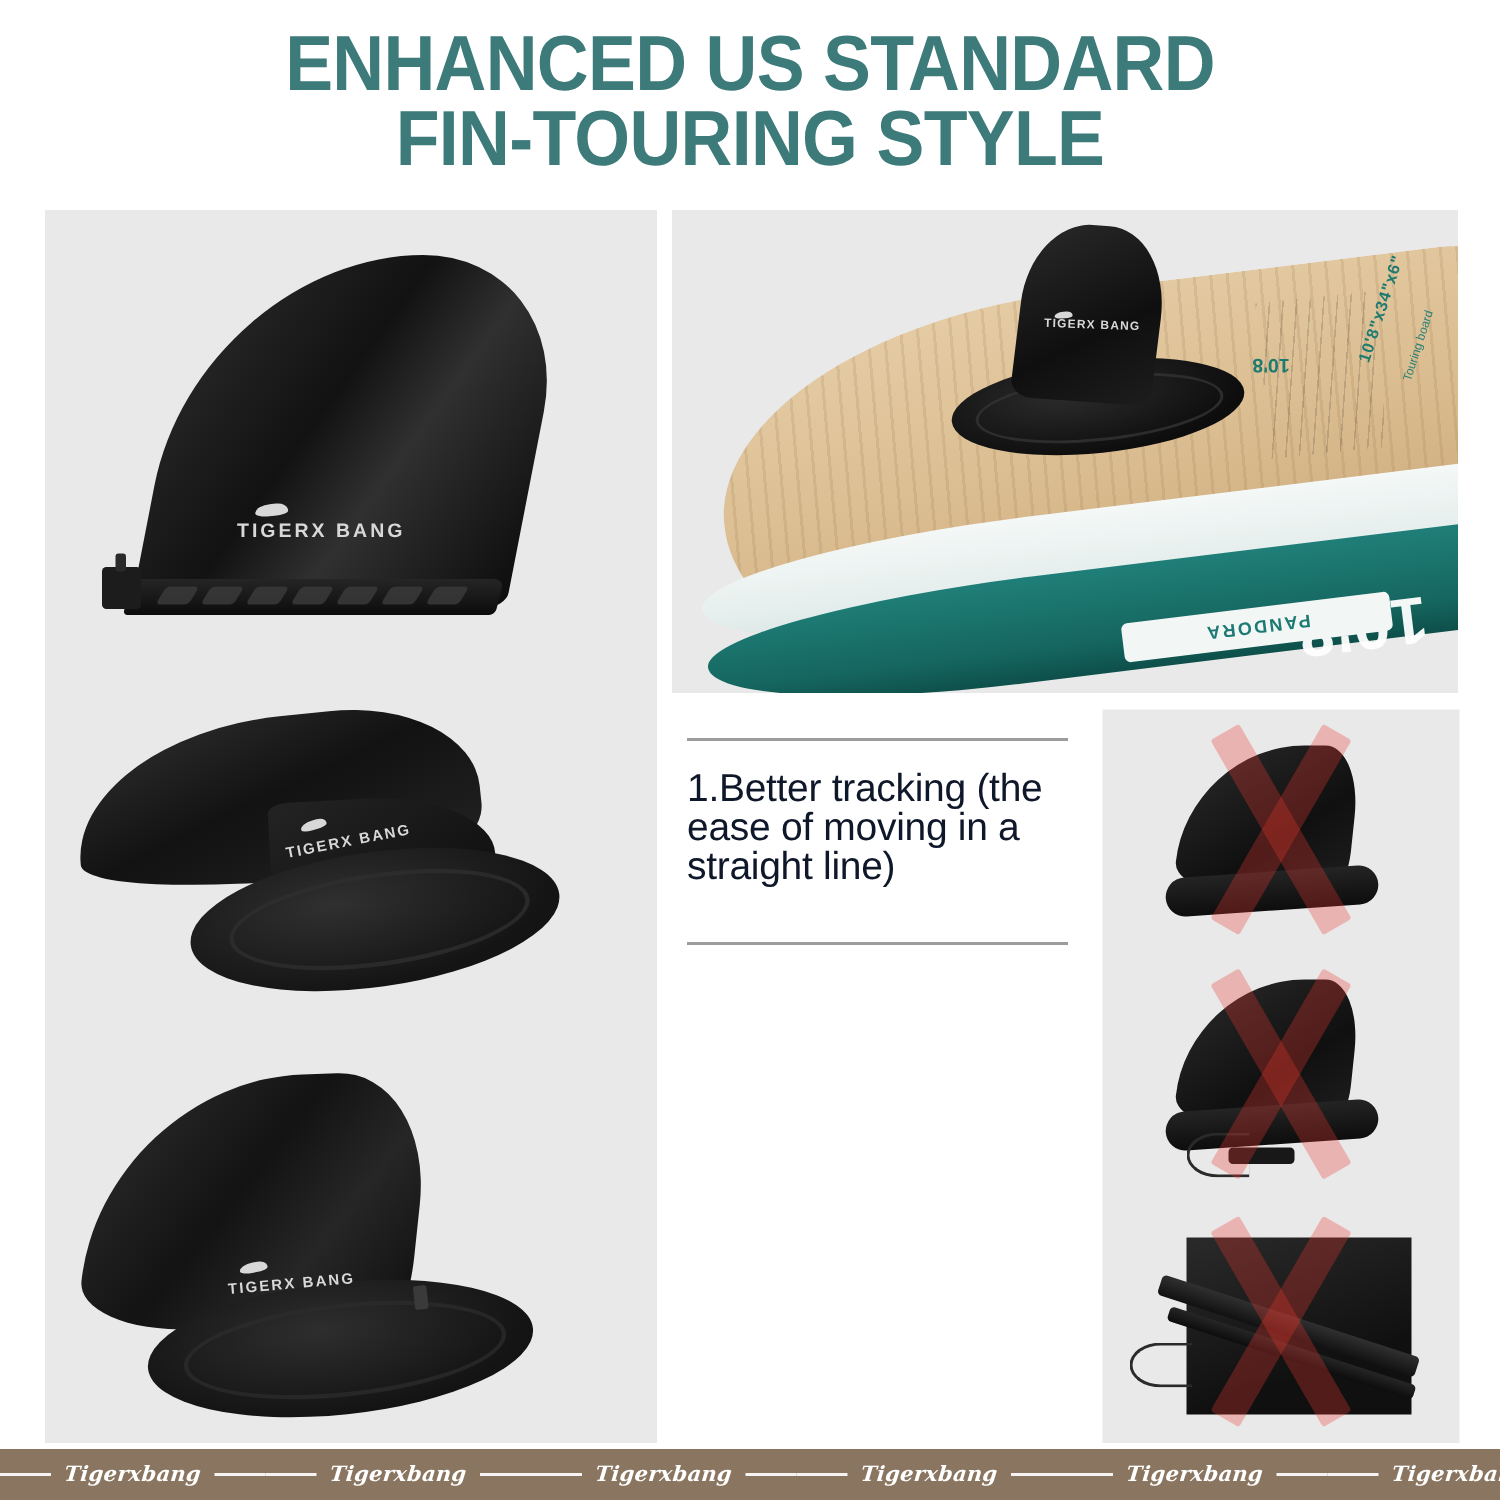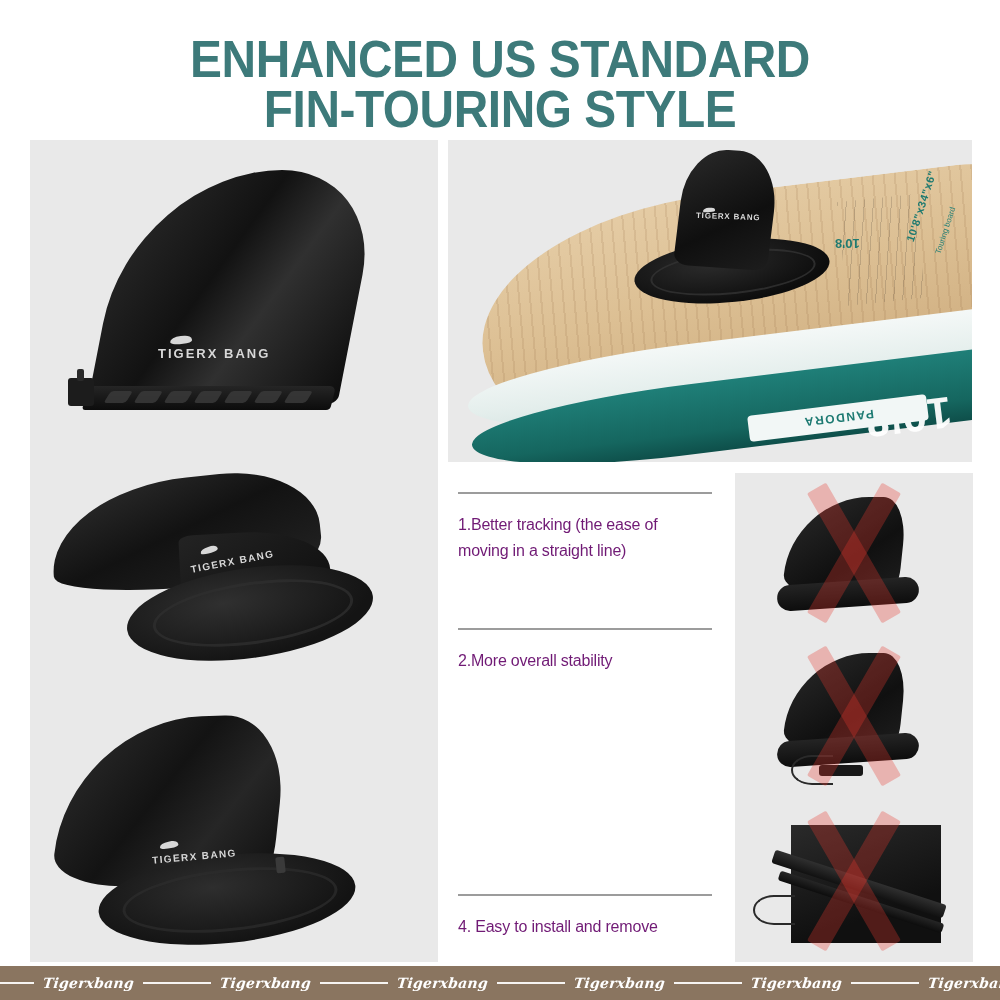--- a/index.html
+++ b/index.html
@@ -8,21 +8,20 @@
     background:#ffffff;
     font-family:"Liberation Sans","DejaVu Sans",sans-serif;
     overflow:hidden;position:relative;
   }
   .page{position:relative;width:1000px;height:1000px;}
 
   
   .title-block{
     position:absolute;left:0;top:18px;width:1000px;
     text-align:center;
-    margin-top:16px;
   }
   .title-line{
     display:block;
     color:#3d7a7a;
     font-weight:bold;
     font-size:52px;
     line-height:50px;
     letter-spacing:-0.5px;
     transform:scaleX(0.92);
     transform-origin:center;
@@ -38,22 +37,22 @@
 
   
   .features{
     position:absolute;left:458px;top:472px;width:256px;height:490px;
   }
   .feature{position:absolute;left:0;width:254px;}
   .feature .rule{
     width:254px;height:2px;background:#9c9c9c;margin-bottom:18px;
   }
   .feature .txt{
-    color:#701a75;
-    font-size:16px;
+    color:#0f172a;
+    font-size:26px;
     line-height:26px;
     letter-spacing:-0.2px;
   }
   .f1{top:20px;}
   .f2{top:156px;}
   .f3{top:294px;}
   .f4{top:422px;}
 
   
   .footer{
@@ -344,25 +343,20 @@
     </div>
   </div>
 
   <div class="features">
     <div class="feature f1">
       <div class="rule"></div>
       <div class="txt">1.Better tracking (the ease of moving in a straight line)</div>
     </div>
     <div class="feature f2">
       <div class="rule"></div>
-      <div class="txt">2.More overall stability</div>
-    </div>
-    <div class="feature f4">
-      <div class="rule"></div>
-      <div class="txt">4. Easy to install and remove</div>
     </div>
   </div>
 
   <div class="panel panel-right">
 
     <div class="cell c1">
       <div class="rf-blade"></div>
       <div class="rf-base"></div>
       <div class="xmark">
           <i></i>

